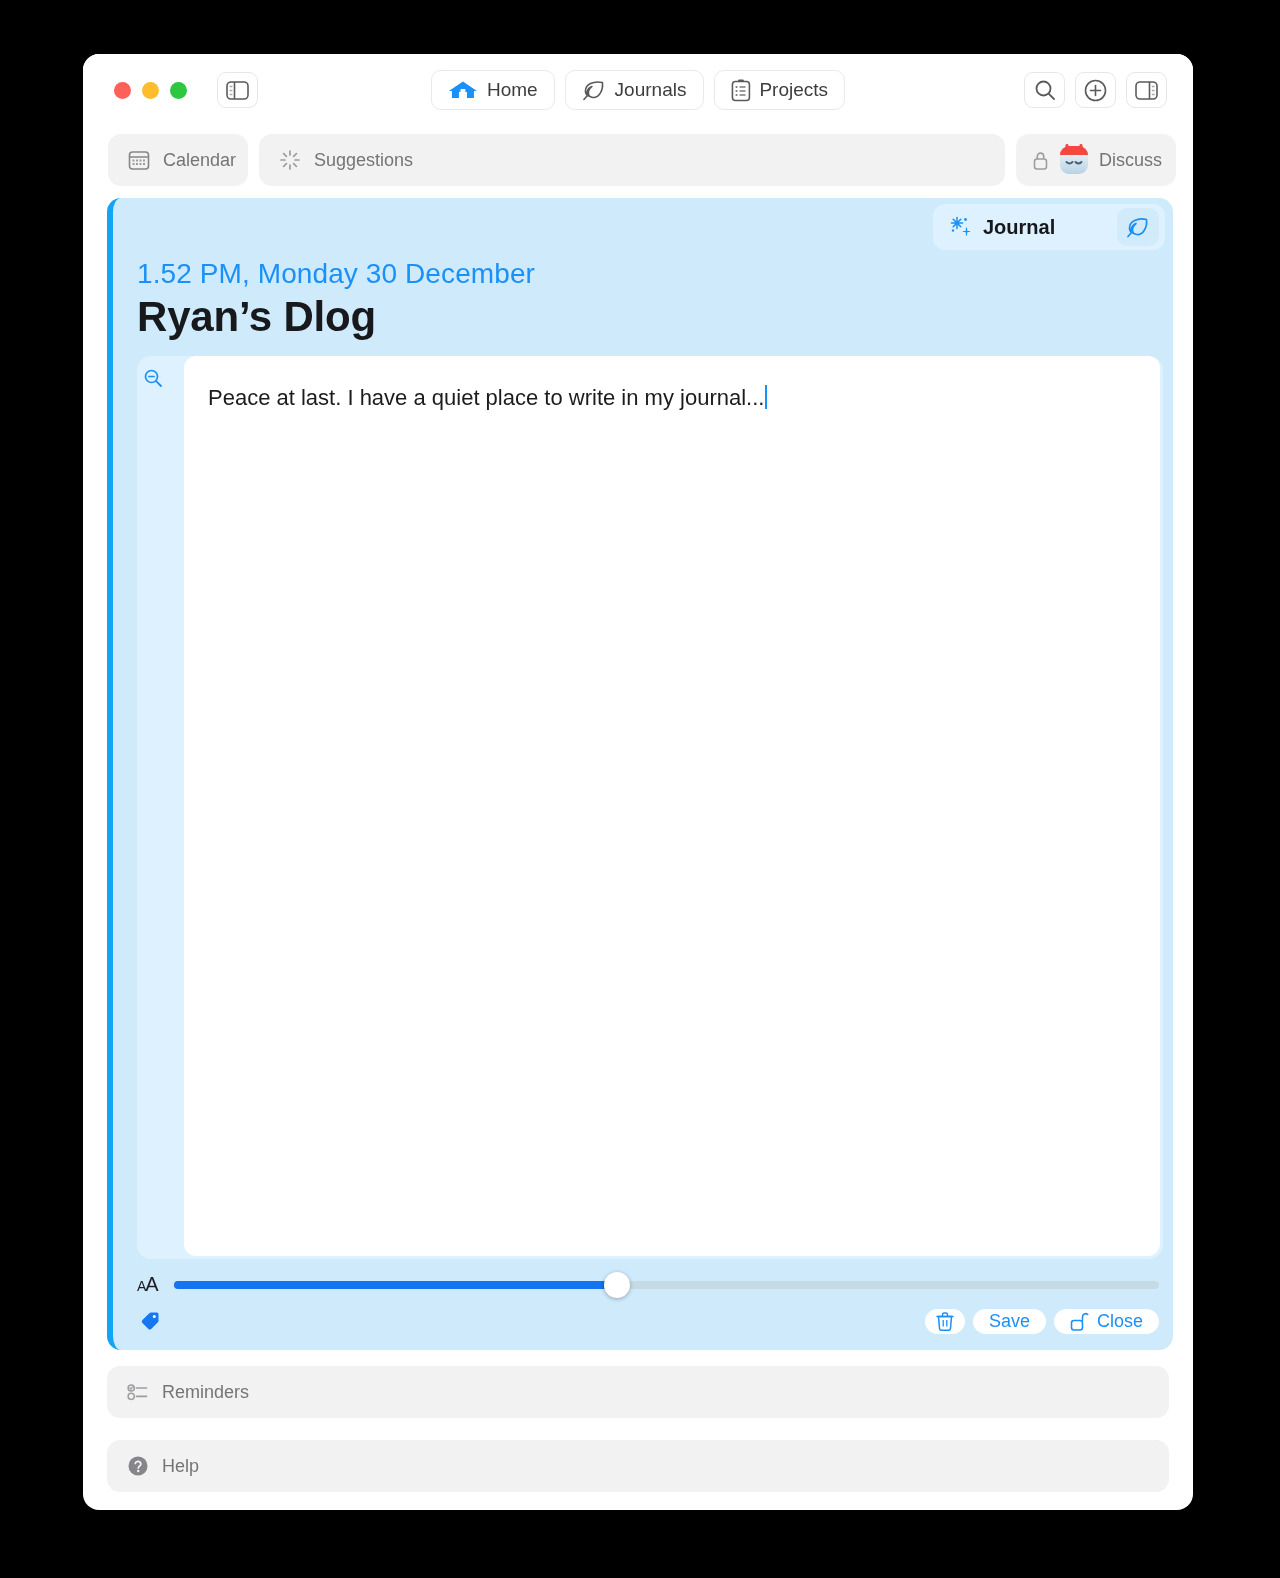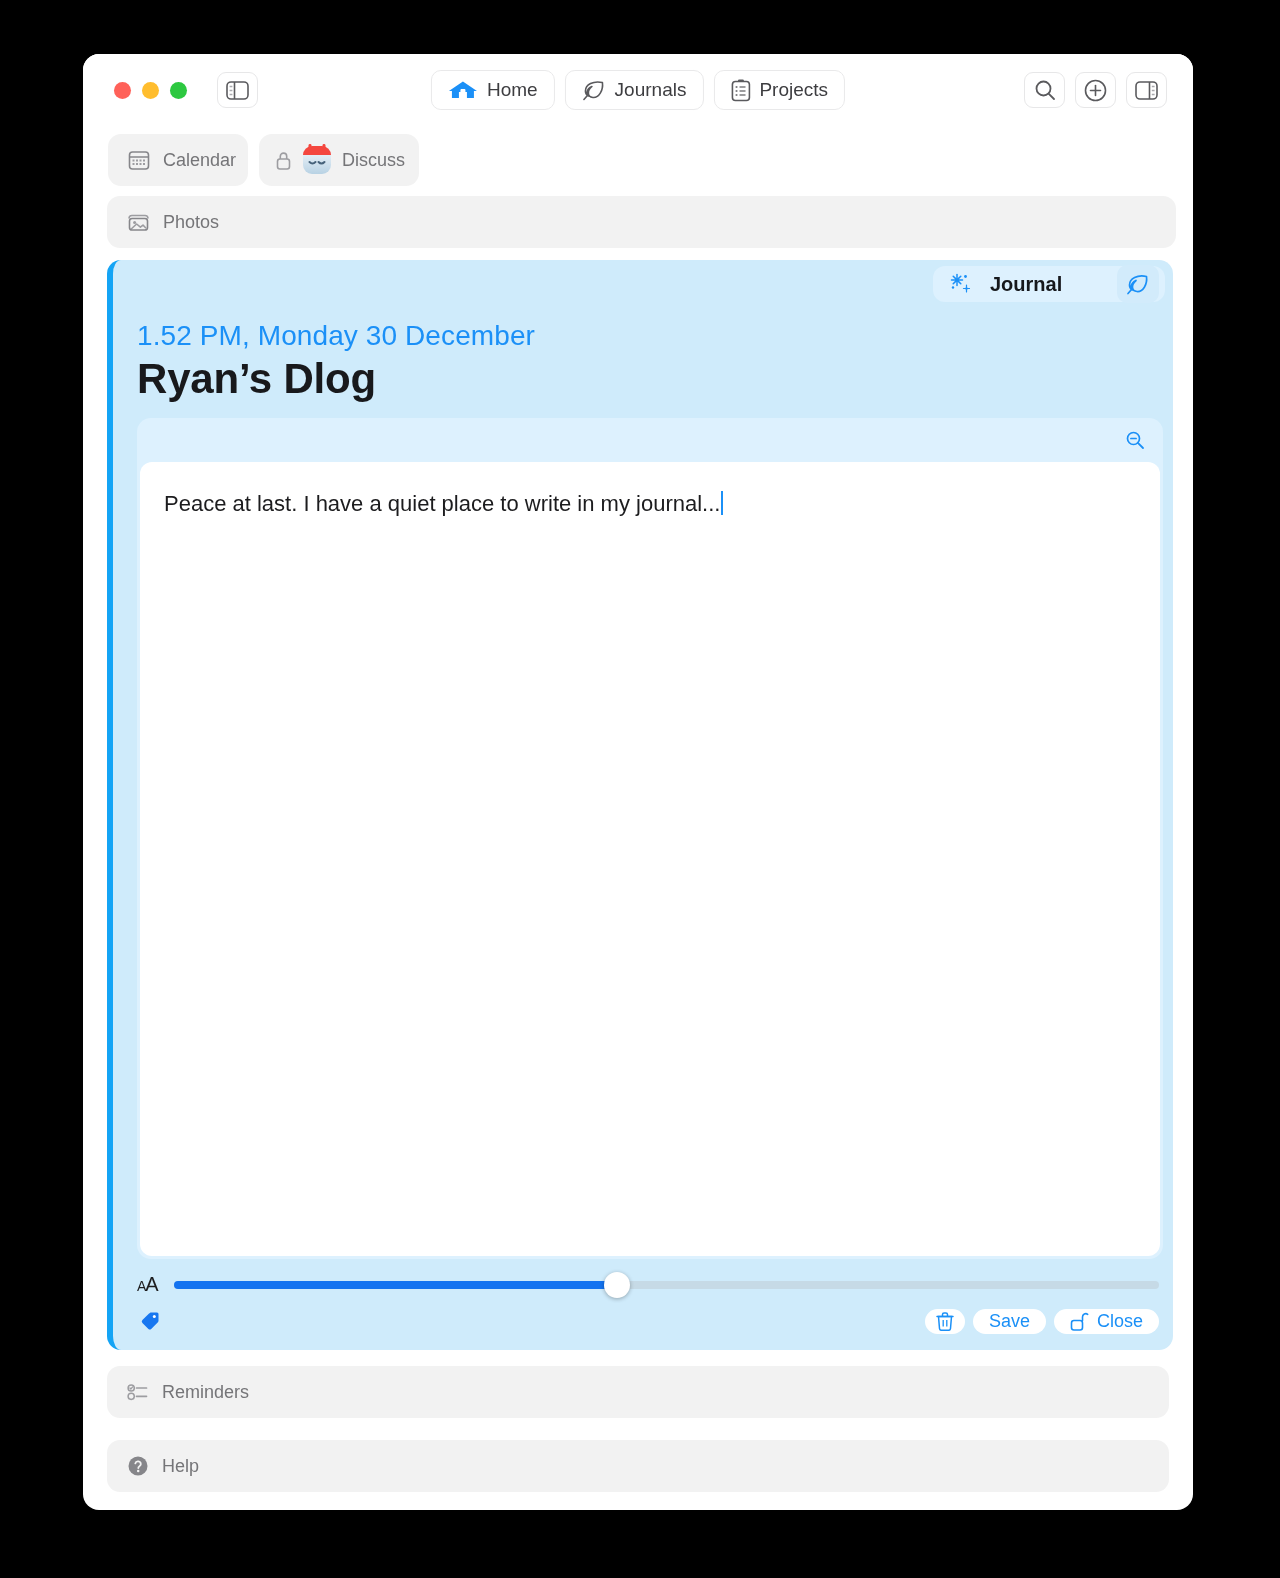--- a/index.html
+++ b/index.html
@@ -133,24 +133,24 @@
   .card-top {
     display: flex;
     justify-content: flex-end;
     padding: 6px 8px 0 0;
     height: 52px;
     flex: 0 0 52px;
   }
   .journal-pill {
     background: #ddf1fe;
     border-radius: 12px;
-    height: 36px;
-    display: flex;
-    align-items: center;
-    gap: 17px;
+    height: 46px;
+    display: flex;
+    align-items: center;
+    gap: 10px;
     padding: 0 6px 0 16px;
     min-width: 232px;
   }
   .journal-pill .title {
     font-size: 20px;
     font-weight: 700;
     color: #16181c;
     flex: 1 1 auto;
   }
   .leaf-btn {
@@ -174,21 +174,21 @@
     margin-top: 3px;
     letter-spacing: -0.2px;
   }
 
   .editor-wrap {
     margin: 15px 10px 0 24px;
     background: #ddf1fe;
     border-radius: 14px;
     flex: 1 1 auto;
     display: flex;
-    flex-direction: column;
+    flex-direction: row;
     min-height: 0;
     position: relative;
   }
   .editor-toolbar {
     height: 44px;
     flex: 0 0 44px;
     display: flex;
     justify-content: flex-end;
     align-items: center;
     padding-right: 12px;
@@ -424,20 +424,35 @@
             <rect x="4.5" y="14" width="2" height="2"></rect>
               <rect x="8" y="14" width="2" height="2"></rect>
             <rect x="11.5" y="14" width="2" height="2"></rect>
               <rect x="15" y="14" width="2" height="2"></rect>
           </g>
         </svg>
       </span>
       <span>Calendar</span>
     </div>
 
+    <div class="chip chip-suggestions">
+      <span>
+        <svg width="22" height="22" viewBox="0 0 22 22" fill="none" stroke="#9d9da1" stroke-width="1.7" stroke-linecap="round">
+          <line x1="11" y1="2" x2="11" y2="6"></line>
+          <line x1="11" y1="16" x2="11" y2="20"></line>
+          <line x1="2" y1="11" x2="6" y2="11"></line>
+          <line x1="16" y1="11" x2="20" y2="11"></line>
+          <line x1="4.6" y1="4.6" x2="7.4" y2="7.4"></line>
+          <line x1="14.6" y1="14.6" x2="17.4" y2="17.4"></line>
+          <line x1="17.4" y1="4.6" x2="14.6" y2="7.4"></line>
+          <line x1="7.4" y1="14.6" x2="4.6" y2="17.4"></line>
+        </svg>
+      </span>
+      <span>Suggestions</span>
+    </div>
 
     <div class="chip chip-discuss">
       <span>
         <svg width="17" height="21" viewBox="0 0 17 21" fill="none">
           <rect x="2.5" y="9" width="12" height="10" rx="2.4" stroke="#9d9da1" stroke-width="1.6"></rect>
           <path d="M5.3 9 V6.3 a3.2 3.2 0 0 1 6.4 0 V9" stroke="#9d9da1" stroke-width="1.6"></path>
         </svg>
       </span>
       <span>
         <svg width="34" height="34" viewBox="0 0 34 34">
@@ -452,33 +467,20 @@
           <rect x="8.5" y="1" width="3" height="6" rx="1.4" fill="#f4473f"></rect>
           <rect x="22.5" y="1" width="3" height="6" rx="1.4" fill="#f4473f"></rect>
           <path d="M9.5 19 q3 3 6 0" stroke="#46627a" stroke-width="2" fill="none" stroke-linecap="round"></path>
           <path d="M18.5 19 q3 3 6 0" stroke="#46627a" stroke-width="2" fill="none" stroke-linecap="round"></path>
         </svg>
       </span>
       <span>Discuss</span>
     </div>
   </div>
 
-  <div class="photos-row">
-    <div class="chip chip-photos">
-      <span>
-        <svg width="23" height="21" viewBox="0 0 23 21" fill="none">
-          <path d="M2 6.5 A3 3 0 0 1 5 3.5 h13 a3 3 0 0 1 3 3" stroke="#9d9da1" stroke-width="1.6" fill="none"></path>
-          <rect x="2.5" y="6.5" width="18" height="11.5" rx="2.6" stroke="#86868a" stroke-width="1.6"></rect>
-          <circle cx="7.6" cy="10.6" r="1.5" fill="#9d9da1"></circle>
-          <path d="M4.2 17 L9.6 12 L13.4 15.2 L16 13 L19 16.3" stroke="#9d9da1" stroke-width="1.6" fill="none" stroke-linejoin="round"></path>
-        </svg>
-      </span>
-      <span>Photos</span>
-    </div>
-  </div>
 
   <div class="card-area">
     <div class="journal-card">
 
       <div class="card-top">
         <div class="journal-pill">
           <span>
             <svg width="24" height="24" viewBox="0 0 24 24" fill="none">
               <g stroke="#1b90f7" stroke-width="1.5" stroke-linecap="round">
                 <line x1="8" y1="2.5" x2="8" y2="6.5"></line>

